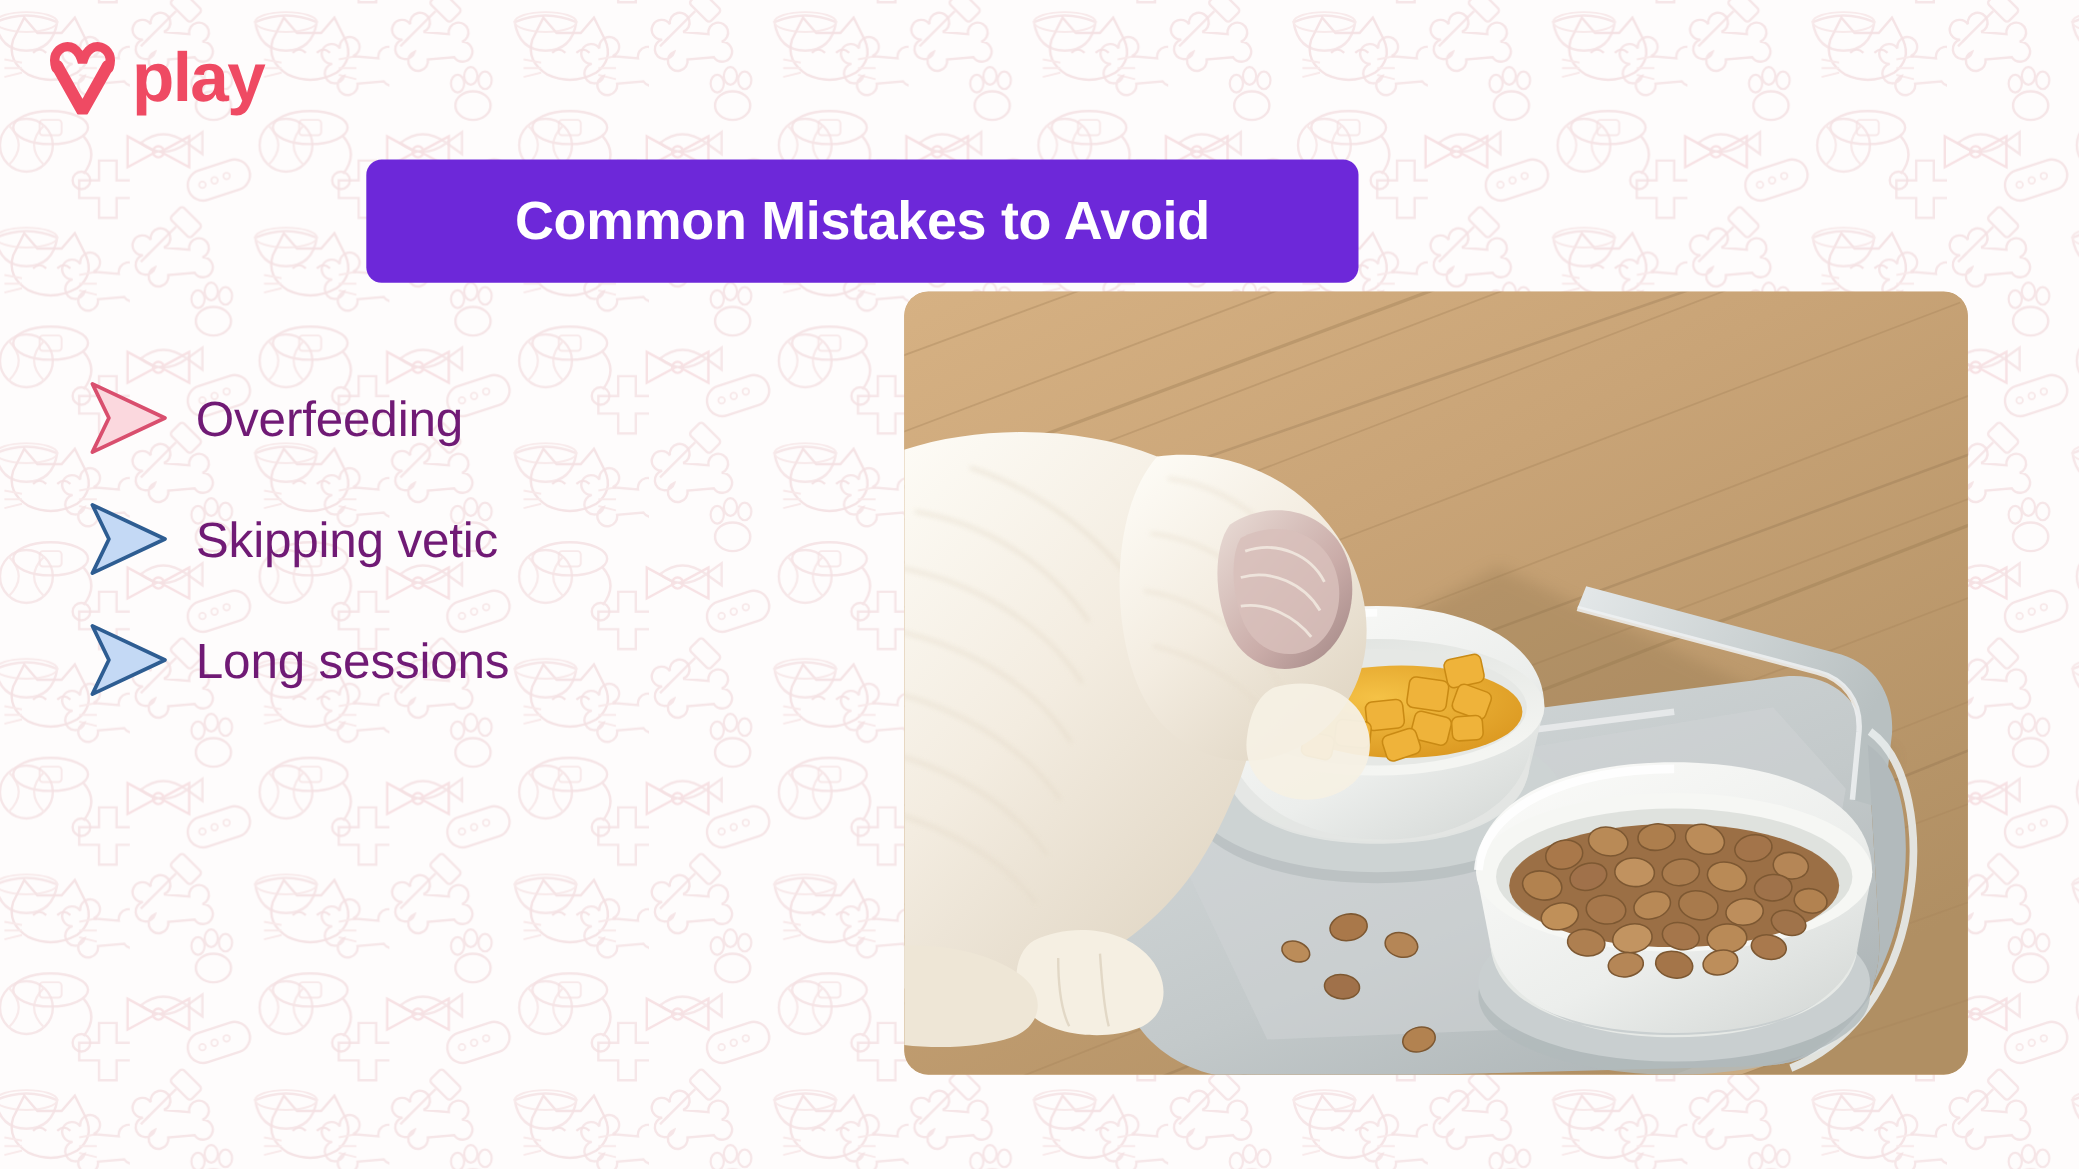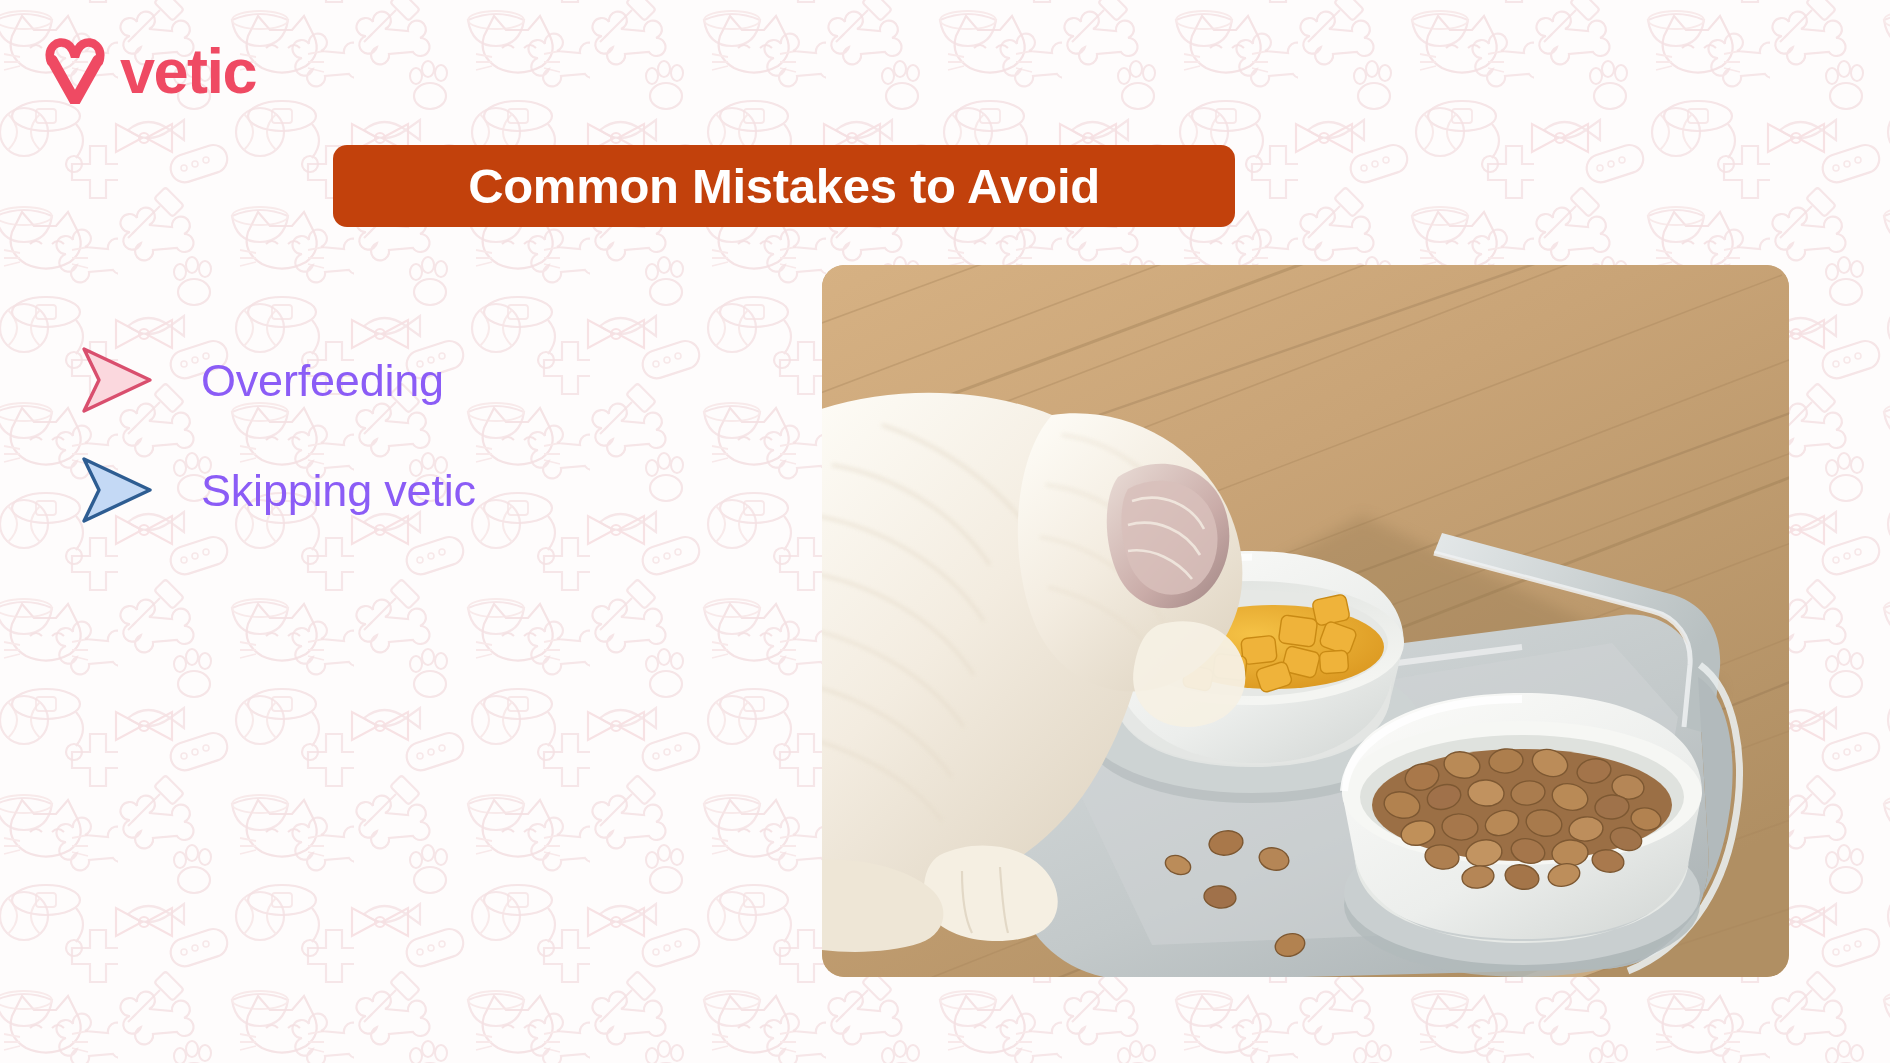--- a/index.html
+++ b/index.html
@@ -42,22 +42,22 @@
     letter-spacing:-1.5px;
     color:#ef4a63;
     line-height:1;
     font-family:"Liberation Sans", sans-serif;
   }
 
   
   #title-banner {
     position:absolute;
     left:333px; top:145px;
-    width:902px; height:82px;
-    background:#c2410c;
+    width:902px; height:112px;
+    background:#6d28d9;
     border-radius:14px;
     display:flex; align-items:center; justify-content:center;
     z-index:5;
   }
   #title-banner .title-text {
     color:#ffffff;
     font-size:49px;
     font-weight:700;
     letter-spacing:-0.3px;
     white-space:nowrap;
@@ -74,26 +74,25 @@
   .list-item {
     display:flex;
     align-items:center;
     height:110px;
     gap:20px;
   }
   .list-item .arrow { width:86px; height:86px; flex:none; display:block; }
   .list-item .label {
     font-size:45px;
     font-weight:400;
-    color:#8b5cf6;
+    color:#701a75;
     line-height:1;
     white-space:nowrap;
     letter-spacing:-0.2px;
     font-family:"Liberation Sans", sans-serif;
-    margin-left:23px;
   }
 
   
   #photo-card {
     position:absolute;
     left:822px; top:265px;
     width:967px; height:712px;
     border-radius:22px;
     overflow:hidden;
     z-index:4;
@@ -183,21 +182,21 @@
     <rect x="0" y="0" width="1890" height="1063" fill="#fefcfc"></rect>
     <rect x="0" y="0" width="1890" height="1063" fill="url(#petdoodle)" opacity="0.85"></rect>
     <rect x="0" y="0" width="1890" height="1063" fill="url(#petdoodle2)" opacity="0.8"></rect>
   </svg>
 
   <div id="logo">
     <svg class="mark" viewBox="0 0 62 66">
       <path d="M7 24 C2 9 14 1 23 6 C28 9 30 15 31 19 C32 15 34 9 39 6 C48 1 60 9 55 24" fill="none" stroke="#ef4a63" stroke-width="8.5" stroke-linecap="round"></path>
       <path d="M8 22 L31 63 L54 22" fill="none" stroke="#ef4a63" stroke-width="11" stroke-linecap="round" stroke-linejoin="round"></path>
     </svg>
-    <span class="wordmark">vetic</span>
+    <span class="wordmark">play</span>
   </div>
 
   <div id="title-banner">
     <span class="title-text">Common Mistakes to Avoid</span>
   </div>
 
   <div id="mistake-list">
 
     <div class="list-item">
       <svg class="arrow" viewBox="0 0 86 86">
@@ -207,20 +206,26 @@
     </div>
 
     <div class="list-item">
       <svg class="arrow" viewBox="0 0 86 86">
         <path d="M12 12 L78 43 L12 74 L27 43 Z" fill="#c4d9f5" stroke="#2e5d92" stroke-width="3.4" stroke-linejoin="round"></path>
       </svg>
       <span class="label">Skipping vetic</span>
     </div>
 
 
+    <div class="list-item">
+      <svg class="arrow" viewBox="0 0 86 86">
+        <path d="M12 12 L78 43 L12 74 L27 43 Z" fill="#c4d9f5" stroke="#2e5d92" stroke-width="3.4" stroke-linejoin="round"></path>
+      </svg>
+      <span class="label">Long sessions</span>
+    </div>
 
   </div>
 
   <div id="photo-card">
     <svg viewBox="0 0 967 712" preserveAspectRatio="xMidYMid slice">
       <defs>
         <linearGradient id="wood" x1="0" y1="0" x2="0.7" y2="1">
           <stop offset="0%" stop-color="#d6b183"></stop>
           <stop offset="40%" stop-color="#c9a477"></stop>
           <stop offset="100%" stop-color="#b08f63"></stop>

